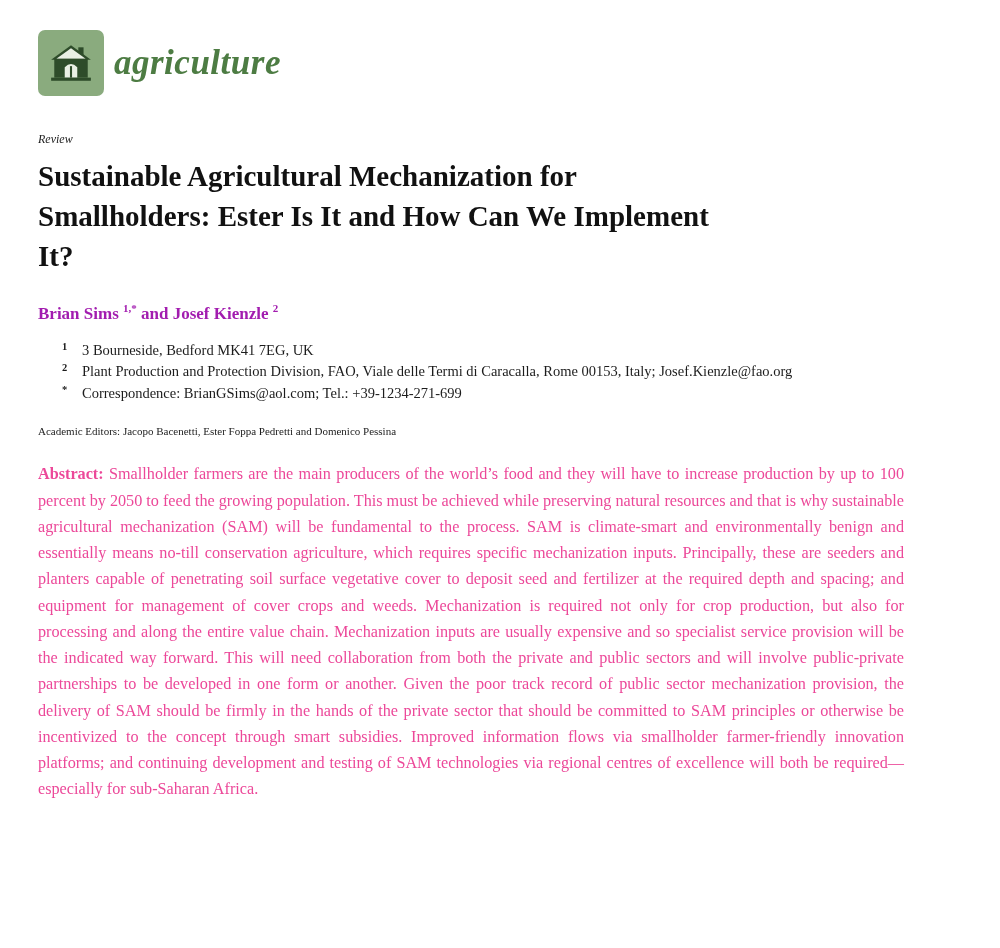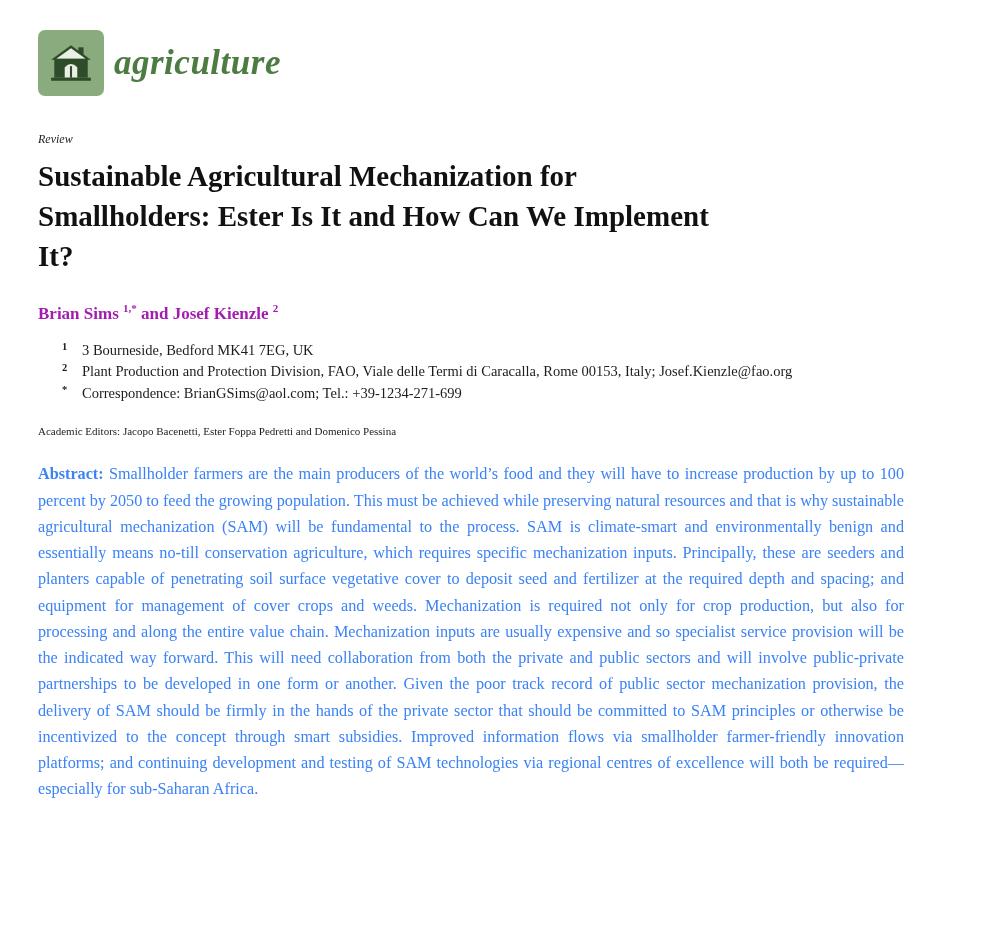--- a/index.html
+++ b/index.html
@@ -85,21 +85,21 @@
     position:relative;
     top:-1px;
   }
   .affiliation-text { flex:1; max-width:790px; }
   .editors-block { font-size:11px; line-height:1.5; margin-bottom:22px; }
   
   .abstract {
     font-size:16.2px;
     line-height:1.62;
     text-align:justify;
-    color:#3b82f6;
+    color:#ec4899;
   }
   .abstract-label { font-weight:bold; }
 </style>
 </head>
 <body>
 
 <div class="page">
 
   <header class="header">
     <div class="brand">

